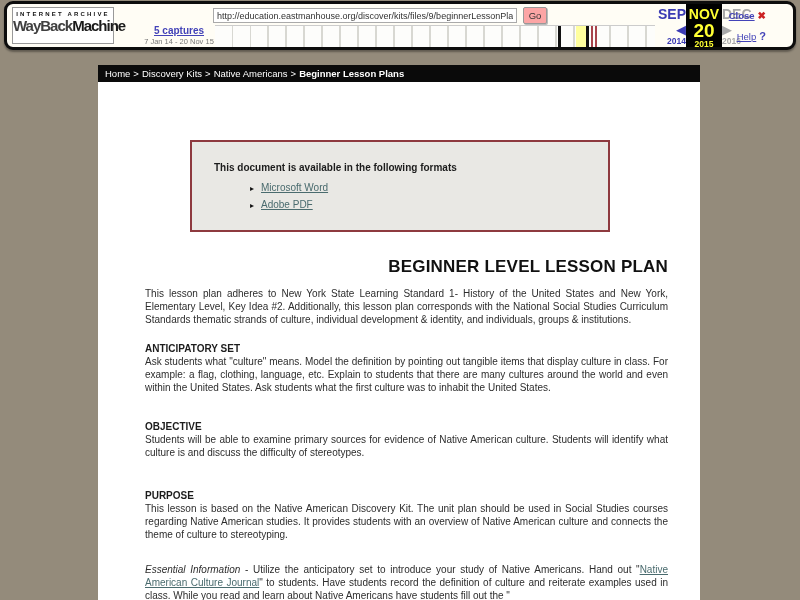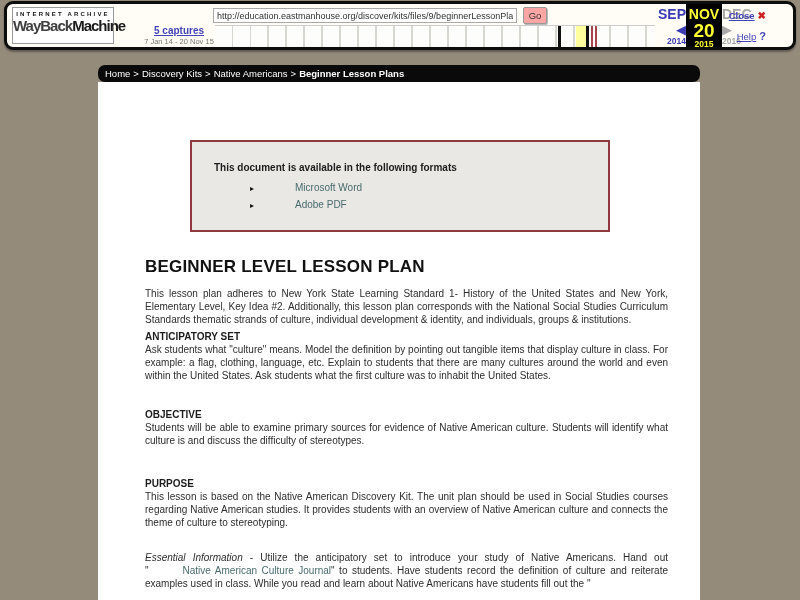--- a/index.html
+++ b/index.html
@@ -65,46 +65,46 @@
   .wb-close, .wb-help { position: absolute; right: 20px; font-size: 9.5px; white-space: nowrap; }
   .wb-close { top: 6px; } .wb-help { bottom: 5px; }
   .wb-link { color: #4343b8; text-decoration: underline; font-weight: bold; cursor: pointer; }
   .close-x { color: #cc2222; font-weight: bold; font-size: 10px; margin-left: 3px; }
   .help-q  { color: #4343b8; font-weight: bold; font-size: 11px; margin-left: 3px; }
 
   
   .content-wrap { position: absolute; left: 98px; top: 65px; width: 602px; }
   .breadcrumb {
     background: #0a0a0a; color: #fff; font-size: 9.5px;
-    height: 17px; line-height: 17px; padding-left: 7px; border-radius: 7px;
+    height: 17px; line-height: 17px; padding-left: 7px;
   }
   .breadcrumb a { color: #fff; text-decoration: none; cursor: pointer; }
   .breadcrumb .sep { margin: 0 3px; }
   .breadcrumb .cur { font-weight: bold; }
 
   .page-body {
     background: #fff; height: 518px; overflow: hidden;
     padding: 10px 32px 0 47px;
   }
 
   .formats-box {
     margin: 48px 0 0 45px; width: 420px;
     border: 2px solid #8e3a3f; background: #e9e8e4;
     padding: 20px 18px 16px 22px;
   }
   .formats-title { font-size: 10px; font-weight: bold; color: #1c1c1c; }
   .formats-list { margin-top: 7px; padding-left: 36px; list-style: none; }
   .formats-list li { font-size: 10px; line-height: 16px; color: #222; }
   .bullet { font-size: 8px; margin-right: 7px; color: #111; }
-  a.doc-link { color: #4a6b6e; cursor: pointer; margin-left: 34px; }
+  a.doc-link { color: #4a6b6e; text-decoration: underline; cursor: pointer; }
 
-  h1.page-title { font-size: 17px; color: #111; margin: 25px 0 10px 0; letter-spacing: .2px; }
+  h1.page-title { font-size: 17px; color: #111; margin: 25px 0 10px 0; letter-spacing: .2px; text-align: right; }
   p.body-text { font-size: 10px; line-height: 13px; color: #2d2d2d; text-align: justify; }
   .sec-heading { font-size: 10px; font-weight: bold; color: #1c1c1c; line-height: 13px; }
-  .sec-1 { margin-top: 4px; } .sec-2 { margin-top: 26px; } .sec-3 { margin-top: 30px; } .sec-4 { margin-top: 22px; }
+  .sec-1 { margin-top: 16px; } .sec-2 { margin-top: 26px; } .sec-3 { margin-top: 30px; } .sec-4 { margin-top: 22px; }
   .ital { font-style: italic; }
 </style>
 </head>
 <body>
 
 <div class="wb-toolbar">
 
   <div class="wb-logo">
     <div class="wb-logo-top">INTERNET ARCHIVE</div>
     <div class="wb-logo-main"><span class="red">WayBack</span><span class="blk">Machine</span></div>

